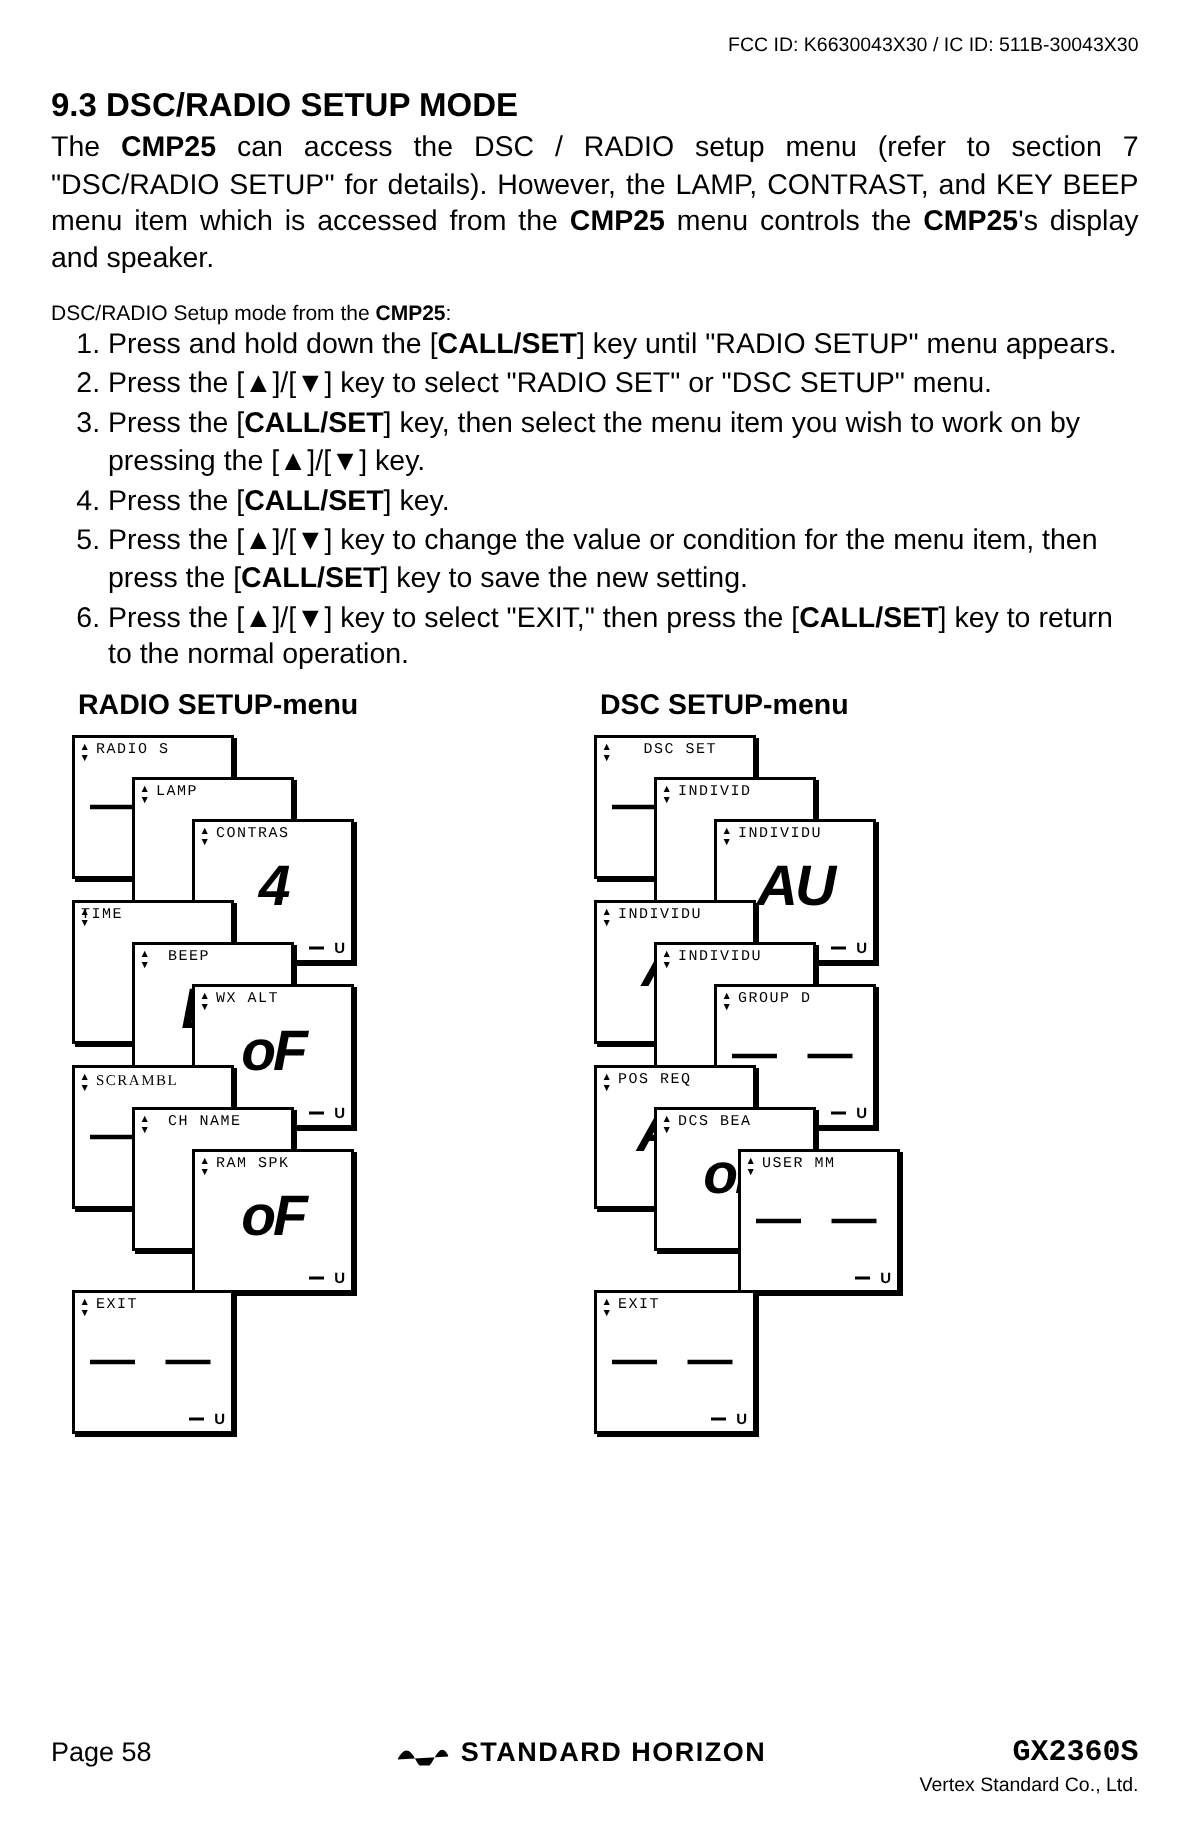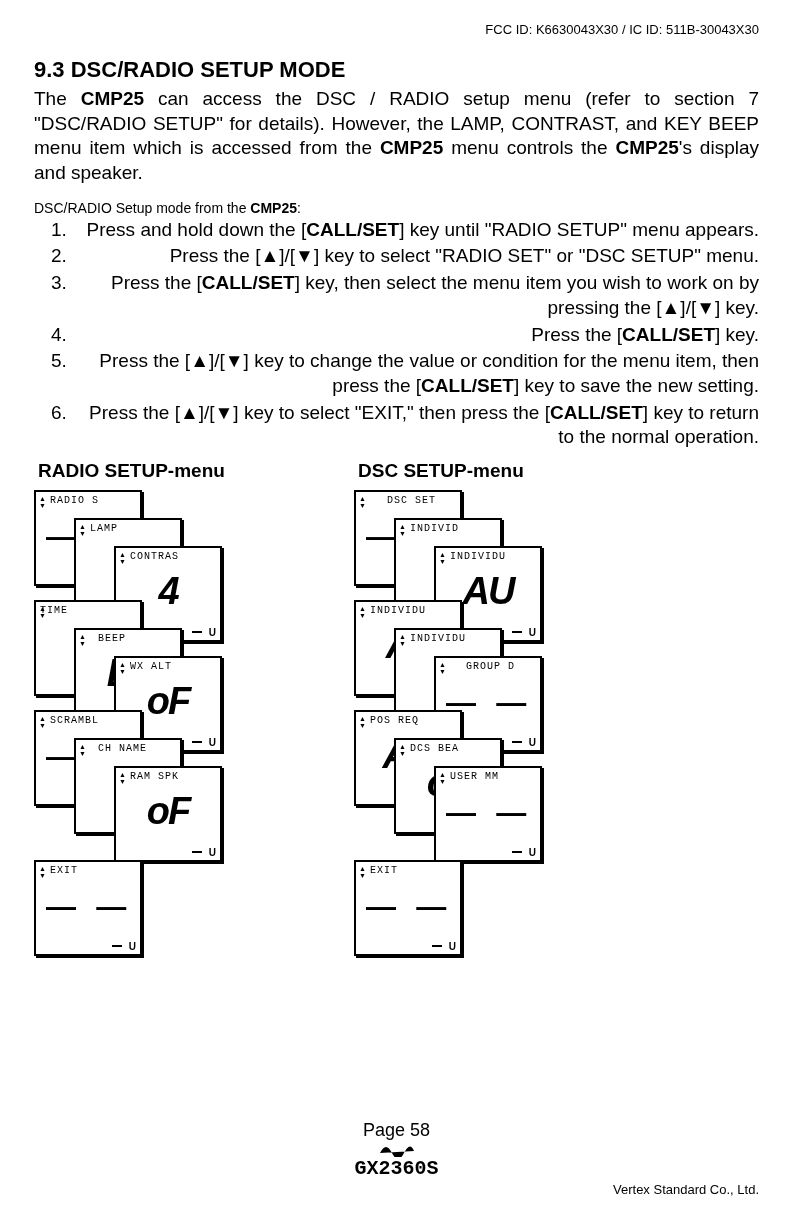--- a/index.html
+++ b/index.html
@@ -34,26 +34,27 @@
   .lead {
     font-size: 14px;
     margin: 0 0 2px 0;
   }
   ol.steps {
     font-size: 19px;
     line-height: 1.3;
     padding-left: 38px;
     margin: 0 0 10px 0;
   }
-  ol.steps li { margin-bottom: 2px; text-align: right; }
+  ol.steps li { margin-bottom: 2px; }
   b { font-weight: bold; }
   .menus-row {
     display: flex;
-    gap: 60px;
+    gap: 88px;
     margin-top: 6px;
+    margin-left: 14px;
   }
   .menu-col { }
   .menu-title {
     font-size: 19px;
     font-weight: bold;
     margin: 0 0 8px 4px;
   }
   .stack {
     position: relative;
     width: 260px;
@@ -119,21 +120,20 @@
     position: absolute;
     left: 34px;
     right: 34px;
     bottom: 18px;
   }
   .footer-row1 {
     display: flex;
     justify-content: space-between;
     align-items: center;
     font-size: 18px;
-    flex-direction: column;
   }
   .logo {
     display: flex;
     align-items: center;
     gap: 8px;
     font-weight: bold;
     letter-spacing: 1px;
   }
   .logo svg { display:block; }
   .model { font-weight: bold; font-size: 20px; font-family: Liberation Mono, monospace; }
@@ -209,21 +209,21 @@
           </div>
           <div class="lcd" style="left: 80px; top: 166px; z-index: 6;">
             <div class="arrow" style="font-size: 7px; line-height: 7px;">▲<br>▼</div>
             <div class="top" style="padding-left: 14px;">  WX ALT</div>
             <div class="big">oF</div>
             <div class="uline"></div>
             <div class="u">U</div>
           </div>
           <div class="lcd" style="left: 0px; top: 220px; z-index: 7;">
             <div class="arrow" style="font-size: 7px; line-height: 7px;">▲<br>▼</div>
-            <div class="top" style="padding-left: 14px;">  SCRAMBL</div>
+            <div class="top" style="padding-left: 14px; font-family: Liberation Serif, serif;">  SCRAMBL</div>
             <div class="dashes">— —</div>
           </div>
           <div class="lcd" style="left: 40px; top: 248px; z-index: 8;">
             <div class="arrow" style="font-size: 7px; line-height: 7px;">▲<br>▼</div>
             <div class="top" style="padding-left: 22px;">  CH NAME</div>
           </div>
           <div class="lcd" style="left: 80px; top: 276px; z-index: 9;">
             <div class="arrow" style="font-size: 7px; line-height: 7px;">▲<br>▼</div>
             <div class="top" style="padding-left: 14px;">  RAM SPK</div>
             <div class="big">oF</div>
@@ -262,36 +262,36 @@
             <div class="arrow" style="font-size: 7px; line-height: 7px;">▲<br>▼</div>
             <div class="top" style="padding-left: 14px;">  INDIVIDU</div>
             <div class="big">Ac</div>
           </div>
           <div class="lcd" style="left: 40px; top: 138px; z-index: 5;">
             <div class="arrow" style="font-size: 7px; line-height: 7px;">▲<br>▼</div>
             <div class="top" style="padding-left: 14px;">  INDIVIDU</div>
           </div>
           <div class="lcd" style="left: 80px; top: 166px; z-index: 6;">
             <div class="arrow" style="font-size: 7px; line-height: 7px;">▲<br>▼</div>
-            <div class="top" style="padding-left: 30px;">  GROUP D</div>
+            <div class="top" style="padding-left: 14px;">  GROUP D</div>
             <div class="dashes">— —</div>
             <div class="uline"></div>
             <div class="u">U</div>
           </div>
           <div class="lcd" style="left: 0px; top: 220px; z-index: 7;">
             <div class="arrow" style="font-size: 7px; line-height: 7px;">▲<br>▼</div>
             <div class="top" style="padding-left: 14px;">  POS REQ</div>
             <div class="big">AU</div>
           </div>
           <div class="lcd" style="left: 40px; top: 248px; z-index: 8;">
             <div class="arrow" style="font-size: 7px; line-height: 7px;">▲<br>▼</div>
             <div class="top" style="padding-left: 14px;">  DCS BEA</div>
             <div class="big">on</div>
           </div>
-          <div class="lcd" style="left: 80px; top: 276px; z-index: 9;">
+          <div class="lcd" style="left: 96px; top: 276px; z-index: 9;">
             <div class="arrow" style="font-size: 7px; line-height: 7px;">▲<br>▼</div>
             <div class="top" style="padding-left: 14px;">  USER MM</div>
             <div class="dashes">— —</div>
             <div class="uline"></div>
             <div class="u">U</div>
           </div>
           <div class="lcd" style="left: 0px; top: 370px; z-index: 10;">
             <div class="arrow" style="font-size: 7px; line-height: 7px;">▲<br>▼</div>
             <div class="top" style="padding-left: 14px;">  EXIT</div>
             <div class="dashes">— —</div>
@@ -303,17 +303,18 @@
   </div>
 </div>
 
 <div class="footer">
   <div class="footer-row1">
     <span>Page 58</span>
     <span class="logo">
       <svg width="34" height="16" viewBox="0 0 34 16">
         <path d="M0 12 Q6 0 12 12 Q18 24 24 12 Q30 0 34 10" fill="#000"></path>
       </svg>
+      <span>STANDARD HORIZON</span>
     </span>
     <span class="model">GX2360S</span>
   </div>
   <div class="footer-row2">Vertex Standard Co., Ltd.</div>
 </div>
 
 </body></html>

